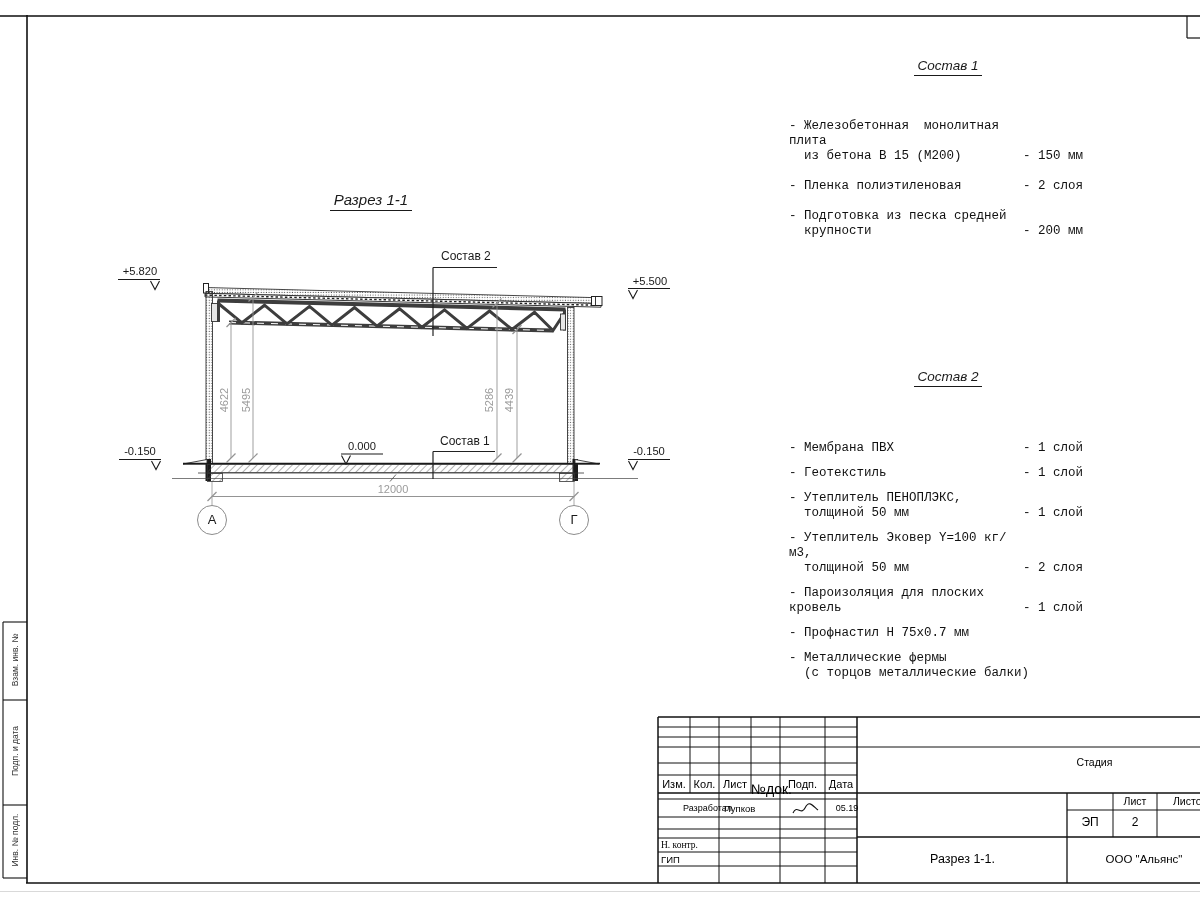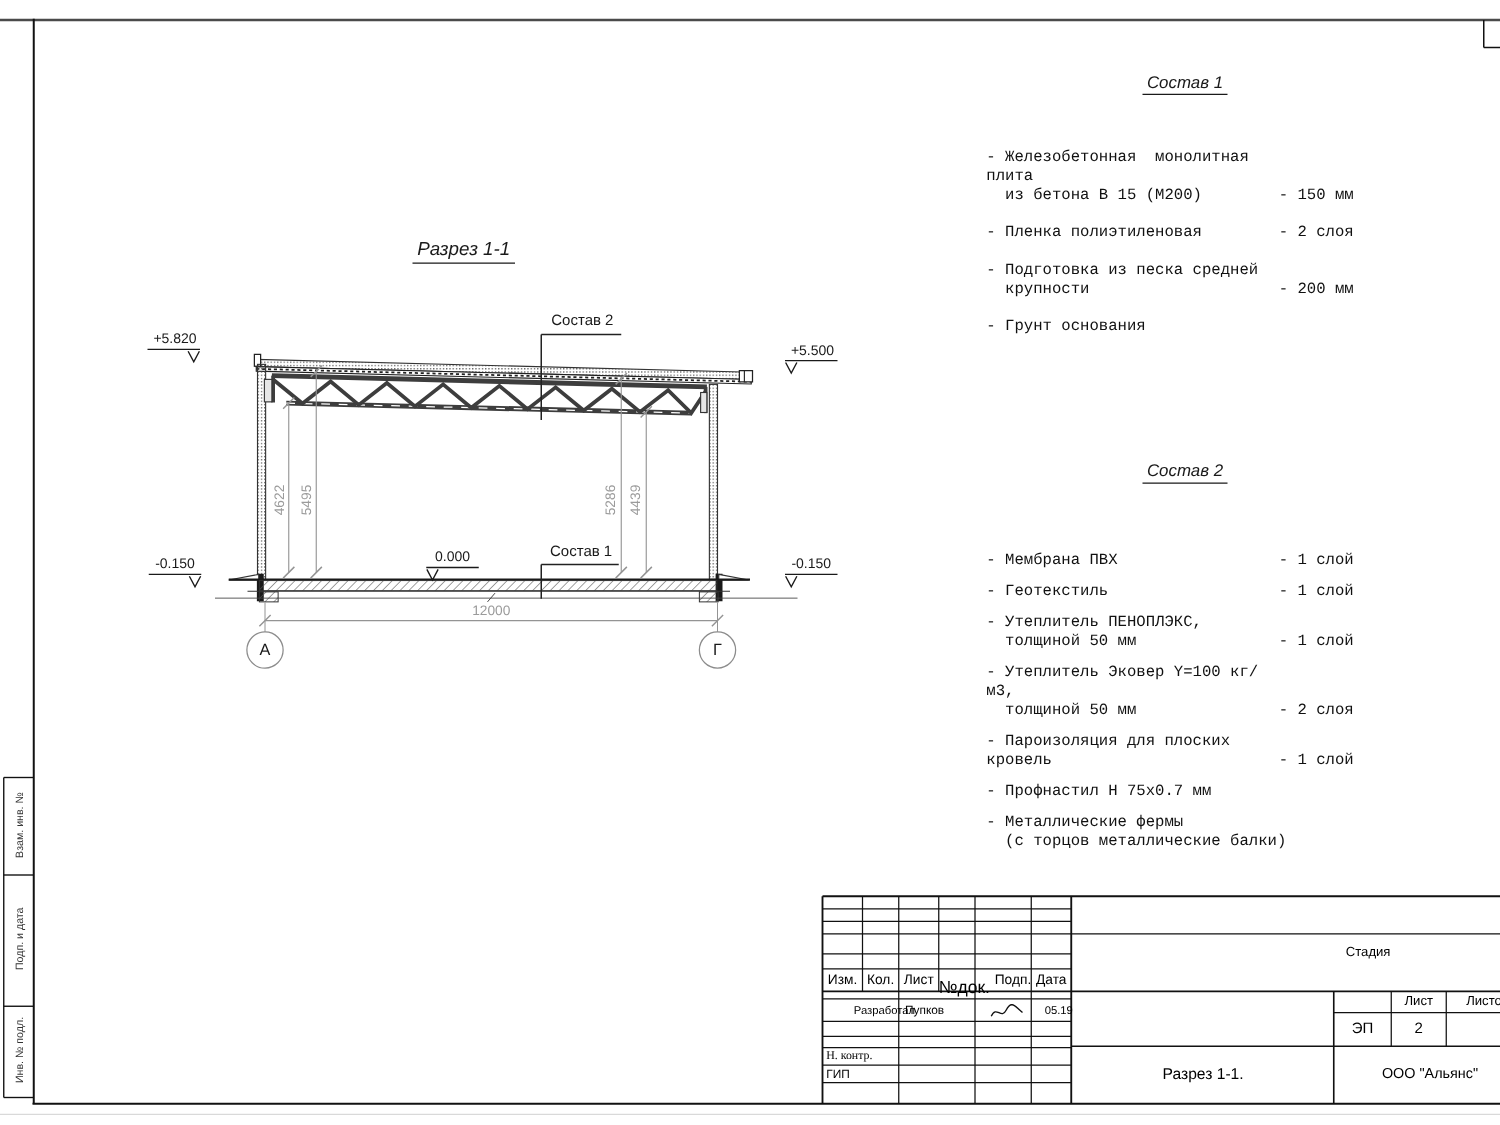--- a/index.html
+++ b/index.html
@@ -223,24 +223,20 @@
       </div>
     <div class="li">
         <span class="t">- Пленка полиэтиленовая</span>
         <span class="v">-  2 слоя</span>
       </div>
     <div class="li">
         <span class="t">- Подготовка из песка средней
   крупности</span>
         <span class="v">- 200 мм</span>
       </div>
-    <div class="li">
-        <span class="t">- Грунт основания</span>
-        <span class="v"></span>
-      </div>
   </div>
 
   <div class="abs ctr ital" style="left:878px;top:369px;width:140px;font-size:13.5px;">
     <span class="uline">Состав 2</span>
   </div>
   <div class="abs list gap10" style="left:789px;top:441px;">
     <div class="li">
         <span class="t">- Мембрана ПВХ</span>
         <span class="v">- 1 слой</span>
       </div>
@@ -274,21 +270,21 @@
   </div>
 
   <div class="abs ctr rot" style="left:-24px;top:655px;width:78px;font-size:8.5px;color:#333;">Взам. инв. №</div>
   <div class="abs ctr rot" style="left:-24px;top:746px;width:78px;font-size:8.5px;color:#333;">Подп. и дата</div>
   <div class="abs ctr rot" style="left:-24px;top:835px;width:78px;font-size:8.5px;color:#333;">Инв. № подл.</div>
 
   <div class="abs ctr tb" style="left:658px;top:778px;width:32px;">Изм.</div>
   <div class="abs ctr tb" style="left:690px;top:778px;width:29px;">Кол.</div>
   <div class="abs ctr tb" style="left:719px;top:778px;width:32px;">Лист</div>
   <div class="abs ctr tb" style="left:751px;top:781px;width:29px;font-size:14px;">№док.</div>
-  <div class="abs ctr tb" style="left:780px;top:778px;width:45px;text-align:right;">Подп.</div>
+  <div class="abs ctr tb" style="left:780px;top:778px;width:45px;">Подп.</div>
   <div class="abs ctr tb" style="left:825px;top:778px;width:32px;">Дата</div>
 
   <div class="abs tb" style="left:683px;top:803px;font-size:9px;">Разработал</div>
   <div class="abs tb" style="left:724px;top:802.5px;font-size:9.5px;">Пупков</div>
   <div class="abs ctr tb" style="left:825px;top:803px;width:44px;font-size:9px;">05.19</div>
   <div class="abs tb" style="left:661px;top:840px;font-size:9.5px;font-family:Liberation Serif, serif;">Н. контр.</div>
   <div class="abs tb" style="left:661px;top:854px;font-size:9.5px;">ГИП</div>
 
   <div class="abs ctr tb" style="left:1067px;top:756px;width:55px;font-size:10.5px;">Стадия</div>
   <div class="abs ctr tb" style="left:1113px;top:795px;width:44px;font-size:10.5px;">Лист</div>

